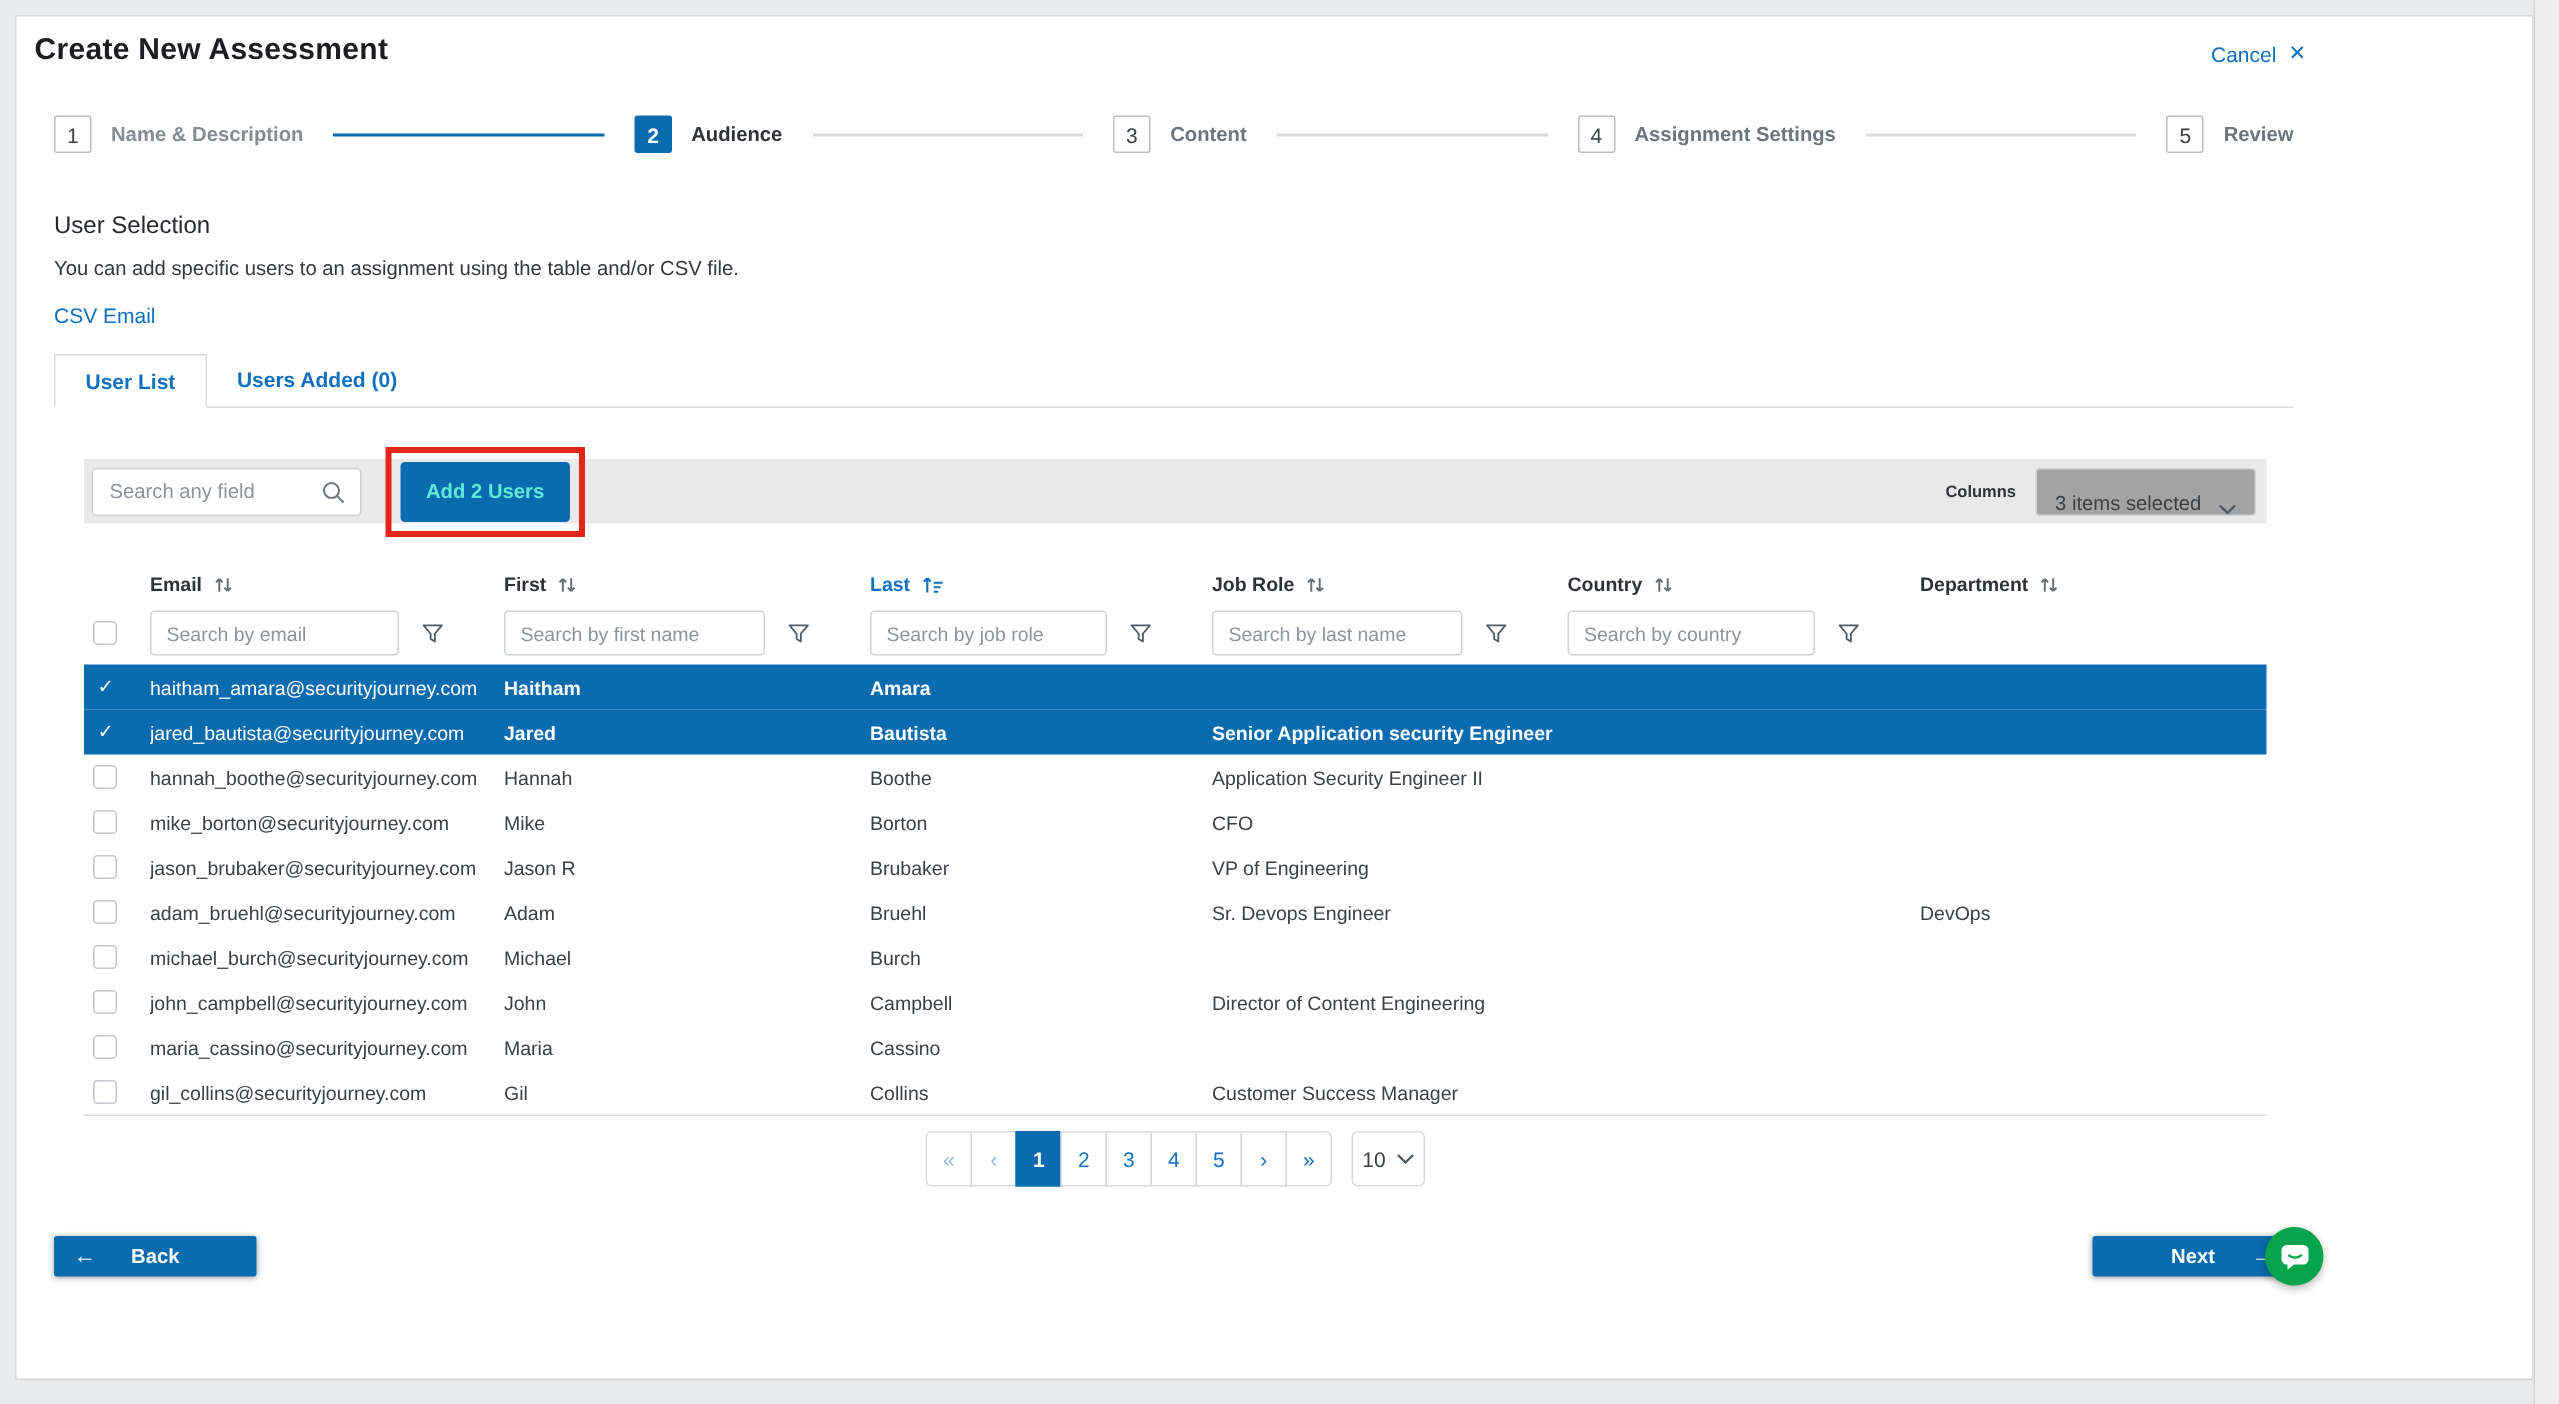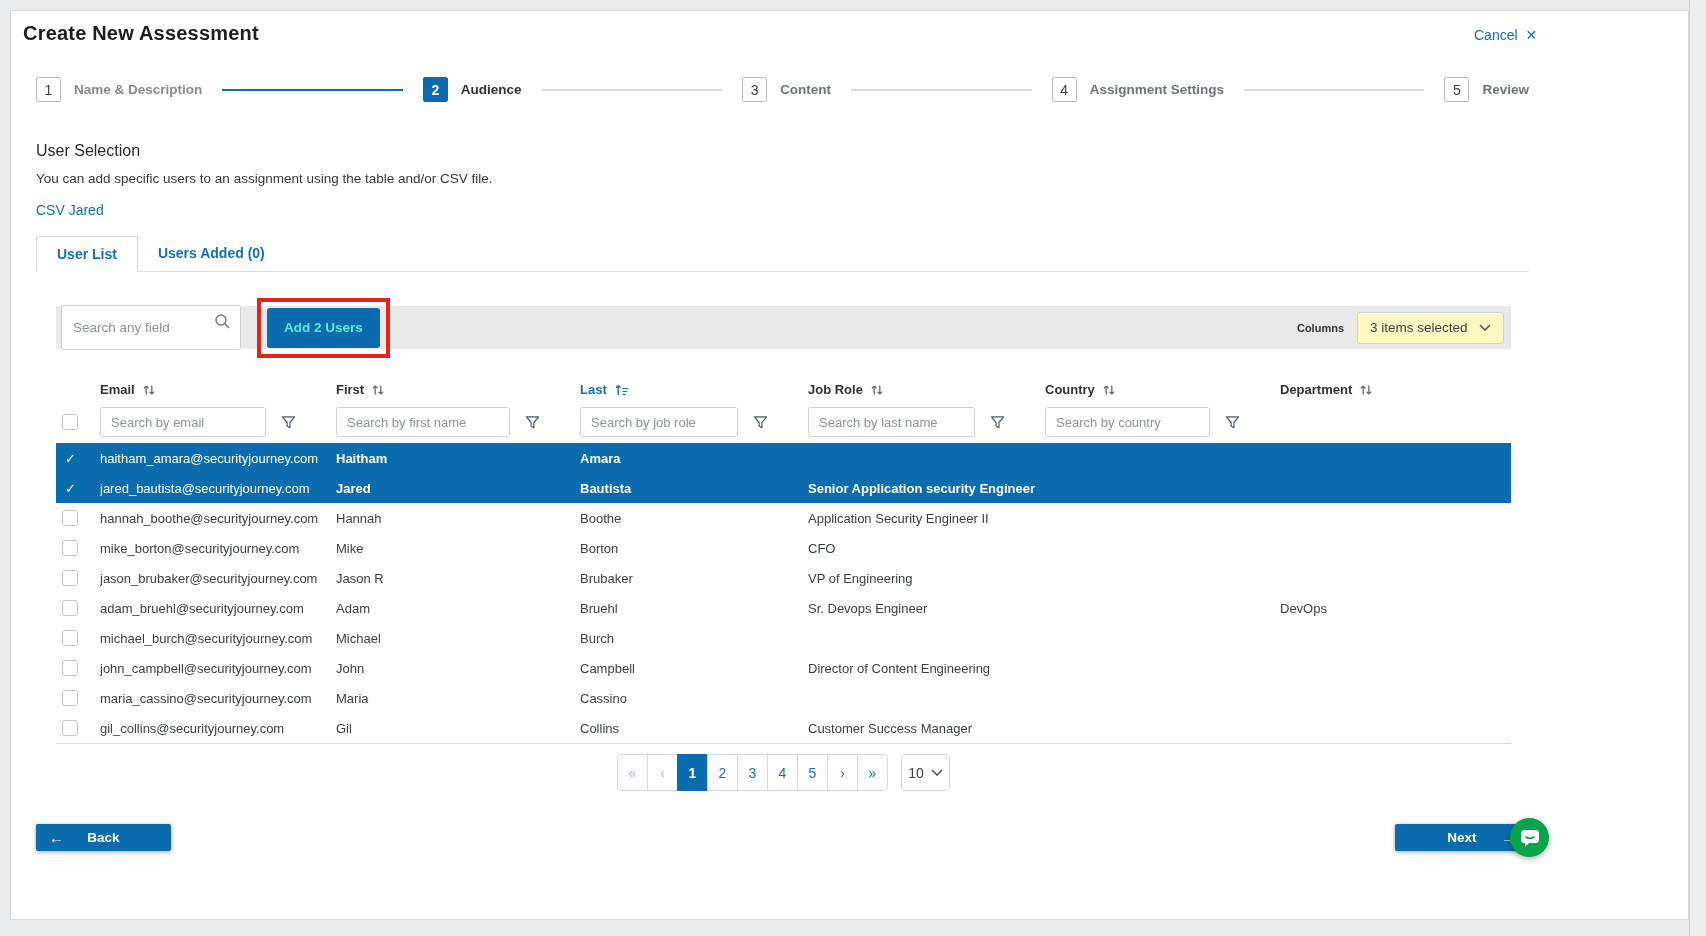--- a/index.html
+++ b/index.html
@@ -22,28 +22,28 @@
   .sec-title{position:absolute;left:25px;top:131px;font-size:16px;color:#26292d;}
   .sec-desc{position:absolute;left:25px;top:160px;font-size:13.5px;color:#34383c;}
   .csv-link{position:absolute;left:25px;top:191px;font-size:14px;color:var(--link);cursor:pointer;}
   .tabs{position:absolute;left:25px;top:225px;width:1493px;display:flex;border-bottom:1px solid #d9dcde;}
   .tab{padding:9px 20px;font-size:14px;font-weight:700;color:var(--link);cursor:pointer;white-space:nowrap;}
   .tab.active{border:1px solid #d9dcde;border-bottom:1px solid #fff;margin-bottom:-1px;background:#fff;}
   
   .table{position:absolute;left:45px;top:295px;width:1455px;}
   .toolbar{height:43px;background:#e9e9e9;display:flex;align-items:center;}
   .search-wrap{position:relative;margin-left:5px;}
-  .search-wrap input{width:180px;height:45px;border:1px solid #ccd1d5;border-radius:3px;padding:0 34px 0 11px;font-size:13.5px;color:#3c4043;background:#fff;outline:none;}
+  .search-wrap input{width:180px;height:32px;border:1px solid #ccd1d5;border-radius:3px;padding:0 34px 0 11px;font-size:13.5px;color:#3c4043;background:#fff;outline:none;}
   .search-wrap input::placeholder{color:#8d939a;}
   .search-icon{position:absolute;right:10px;top:8px;display:flex;}
   .annotation{margin-left:16px;border:4px solid var(--annotation);padding:6px;}
   .add-btn{height:40px;padding:0 17px;background:var(--accent);color:#5eead4;border:none;border-radius:3px;font-size:13.5px;font-weight:700;cursor:pointer;}
   .columns{margin-left:auto;display:flex;align-items:center;margin-right:7px;}
   .columns .lbl{font-weight:700;font-size:11px;color:#2e3236;margin-right:13px;}
-  .col-select{width:147px;height:32px;background:#fef9c3;border:1px solid #ccd1d5;border-radius:3px;display:flex;align-items:center;padding:0 12px;font-size:13.5px;color:#3c4043;cursor:pointer;}
+  .col-select{width:147px;height:32px;background:#a3a3a3;border:1px solid #ccd1d5;border-radius:3px;display:flex;align-items:flex-end;padding:0 12px;font-size:13.5px;color:#3c4043;cursor:pointer;}
   .col-select svg{margin-left:auto;}
   .grid{display:grid;grid-template-columns:44px 236px 244px 228px 237px 235px 1fr;align-items:center;}
   .hrow{height:36px;margin-top:20px;}
   .hcell{display:flex;align-items:center;gap:7px;font-size:13px;font-weight:700;color:#2e3236;cursor:pointer;padding-top:5px;}
   .hcell.sorted{color:var(--link);}
   .frow{height:38px;padding-bottom:4px;}
   .fcell{display:flex;align-items:center;height:30px;min-width:0;}
   .fcell input{flex:1 1 auto;height:30px;border:1px solid #ccd1d5;border-radius:3px;padding:0 10px;font-size:13px;color:#3c4043;min-width:0;outline:none;}
   .fcell input::placeholder{color:#8d939a;}
   .funnel{margin:0 40px 0 15px;flex:0 0 auto;display:flex;cursor:pointer;}
@@ -107,21 +107,21 @@
       </div>
       <div class="conn"></div>
       <div class="step upcoming">
         <div class="box">5</div>
         <div class="lbl">Review</div>
       </div>
     </div>
 
   <div class="sec-title">User Selection</div>
   <div class="sec-desc">You can add specific users to an assignment using the table and/or CSV file.</div>
-  <div class="csv-link">CSV Jared</div>
+  <div class="csv-link">CSV Email</div>
 
   <div class="tabs">
     <div class="tab active">User List</div>
     <div class="tab">Users Added (0)</div>
   </div>
 
   <div class="table">
 
     <div class="toolbar">
       <div class="search-wrap">

